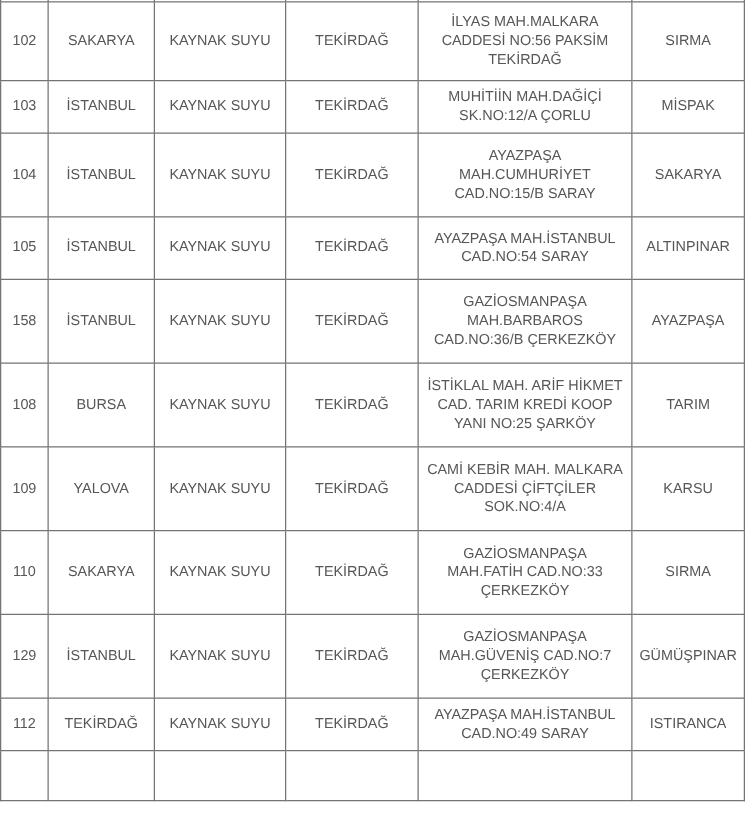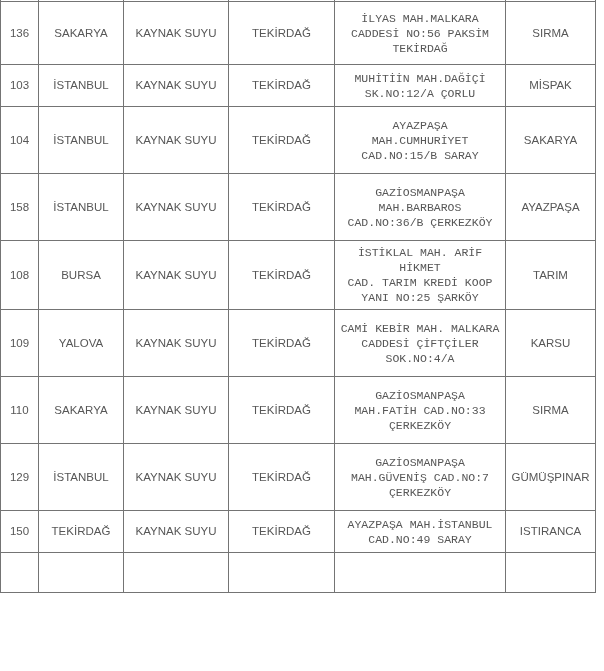--- a/index.html
+++ b/index.html
@@ -26,21 +26,20 @@
   }
   table.data-table td {
     border: 1px solid #747474;
     text-align: center;
     vertical-align: middle;
     padding: 4px 4px;
     overflow: hidden;
   }
   td.cell-address {
     white-space: pre-line;
-    font-family: Liberation Mono, monospace;
   }
 </style>
 </head>
 <body>
 
 <div class="viewport">
   <table class="data-table">
     <colgroup>
       <col style="width:38px">
         <col style="width:85px">
@@ -54,21 +53,21 @@
       <tr style="height:10px">
         <td></td>
         <td></td>
         <td></td>
         <td></td>
         <td class="cell-address"></td>
         <td></td>
       </tr>
 
       <tr style="height:63px">
-        <td>136</td>
+        <td>102</td>
         <td>SAKARYA</td>
         <td>KAYNAK SUYU</td>
         <td>TEKİRDAĞ</td>
         <td class="cell-address">İLYAS MAH.MALKARA
 CADDESİ NO:56 PAKSİM
 TEKİRDAĞ</td>
         <td>SIRMA</td>
       </tr>
 
       <tr style="height:42px">
@@ -85,20 +84,29 @@
         <td>104</td>
         <td>İSTANBUL</td>
         <td>KAYNAK SUYU</td>
         <td>TEKİRDAĞ</td>
         <td class="cell-address">AYAZPAŞA
 MAH.CUMHURİYET
 CAD.NO:15/B SARAY</td>
         <td>SAKARYA</td>
       </tr>
 
+      <tr style="height:50px">
+        <td>105</td>
+        <td>İSTANBUL</td>
+        <td>KAYNAK SUYU</td>
+        <td>TEKİRDAĞ</td>
+        <td class="cell-address">AYAZPAŞA MAH.İSTANBUL
+CAD.NO:54 SARAY</td>
+        <td>ALTINPINAR</td>
+      </tr>
 
       <tr style="height:67px">
         <td>158</td>
         <td>İSTANBUL</td>
         <td>KAYNAK SUYU</td>
         <td>TEKİRDAĞ</td>
         <td class="cell-address">GAZİOSMANPAŞA
 MAH.BARBAROS
 CAD.NO:36/B ÇERKEZKÖY</td>
         <td>AYAZPAŞA</td>
@@ -143,21 +151,21 @@
         <td>İSTANBUL</td>
         <td>KAYNAK SUYU</td>
         <td>TEKİRDAĞ</td>
         <td class="cell-address">GAZİOSMANPAŞA
 MAH.GÜVENİŞ CAD.NO:7
 ÇERKEZKÖY</td>
         <td>GÜMÜŞPINAR</td>
       </tr>
 
       <tr style="height:42px">
-        <td>150</td>
+        <td>112</td>
         <td>TEKİRDAĞ</td>
         <td>KAYNAK SUYU</td>
         <td>TEKİRDAĞ</td>
         <td class="cell-address">AYAZPAŞA MAH.İSTANBUL
 CAD.NO:49 SARAY</td>
         <td>ISTIRANCA</td>
       </tr>
 
       <tr style="height:40px">
         <td></td>

